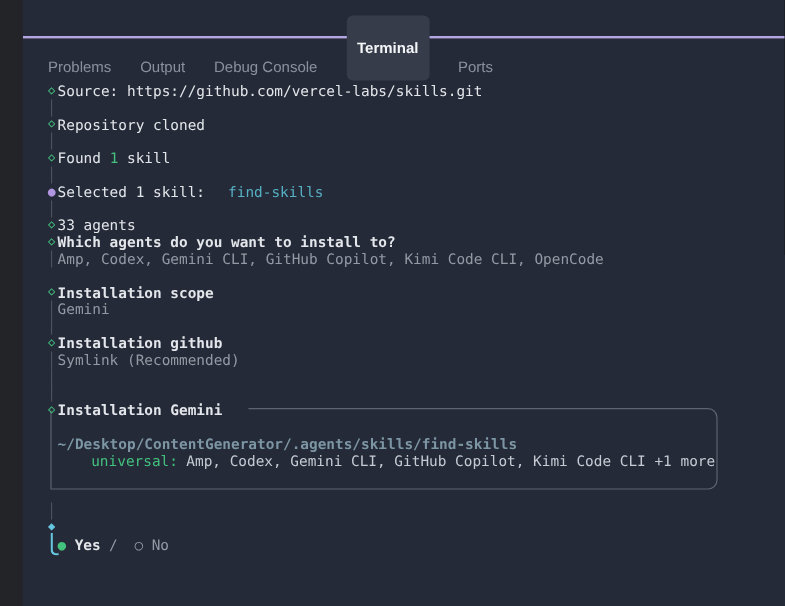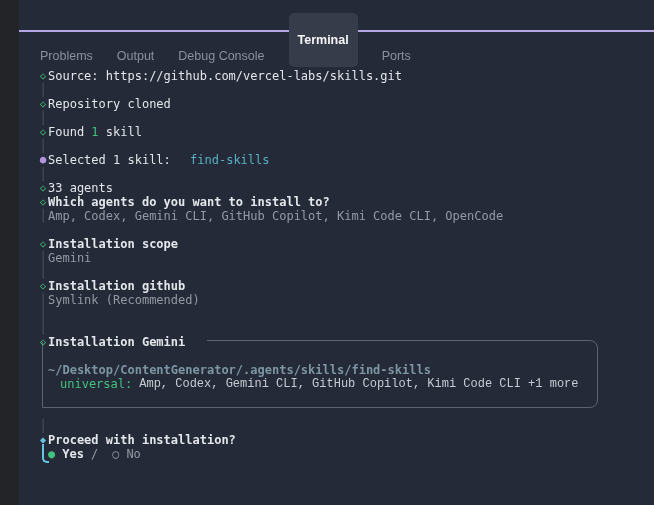--- a/index.html
+++ b/index.html
@@ -19,24 +19,24 @@
   .tab{font-size:12.5px;color:var(--tab-inactive);line-height:16px;cursor:default;}
   .tab.active{color:var(--tab-active-text);font-weight:bold;background:var(--tab-active-bg);
       padding:19px 9px;border-radius:5px;margin-bottom:-3px;}
   .term{margin-top:2px;position:relative;z-index:2;}
   .t-row{height:14px;display:flex;white-space:pre;position:relative;z-index:2;
       font:12px/14px "DejaVu Sans Mono",monospace;color:var(--text);}
   .mk{flex:none;width:10px;margin-left:19px;text-align:center;font-size:10px;line-height:14px;}
   .mk.g{color:var(--green);} .mk.p{color:var(--purple);font-size:11px;} .mk.c{color:var(--cyan);font-size:10px;}
   .mk.cn{color:var(--connector);font-size:12px;}
   .tx{}
-  .tx.ind{margin-left:12px;text-align:right;}
+  .tx.ind{margin-left:28px;text-align:right;}
   .b{font-weight:bold;}
   .d{color:var(--dim);} .gr{color:var(--green);} .cy{color:var(--link);margin-left:12px;}
-  .pa{color:var(--path);font-weight:bold;} .bx{color:var(--box-text);font-family:Liberation Mono, monospace;}
+  .pa{color:var(--path);font-weight:bold;} .bx{color:var(--box-text);}
   .ml7{margin-left:7px;} .ml14{margin-left:14px;}
   .sum-box{position:absolute;left:42px;top:340px;width:556px;height:68px;
       border:1px solid var(--box-border);border-radius:0 8px 8px 0;z-index:0;box-sizing:border-box;}
   .sum-mask{position:absolute;left:42px;top:338px;width:165px;height:4px;background:var(--panel-bg);z-index:1;}
   .active-bar{position:absolute;left:42px;top:444px;width:7px;height:19px;
       border-left:2px solid var(--cyan);border-bottom:2px solid var(--cyan);
       border-radius:0 0 0 5px;z-index:2;box-sizing:border-box;}
 </style>
 </head>
 <body>
@@ -165,21 +165,20 @@
 
       <div class="t-row"></div>
       <div class="t-row"></div>
 
       <div class="t-row">
         <span class="mk cn">│</span>
       </div>
 
       <div class="t-row">
         <span class="mk c">◆</span>
-        <span class="tx b">Proceed with installation?</span>
       </div>
 
       <div class="t-row">
         <span class="mk"></span>
         <span class="tx gr">●</span><span class="b ml7">Yes</span><span class="d ml7">/</span><span class="d ml14">○</span><span class="d ml7">No</span>
       </div>
     </div>
   </div>
 </div>
 

